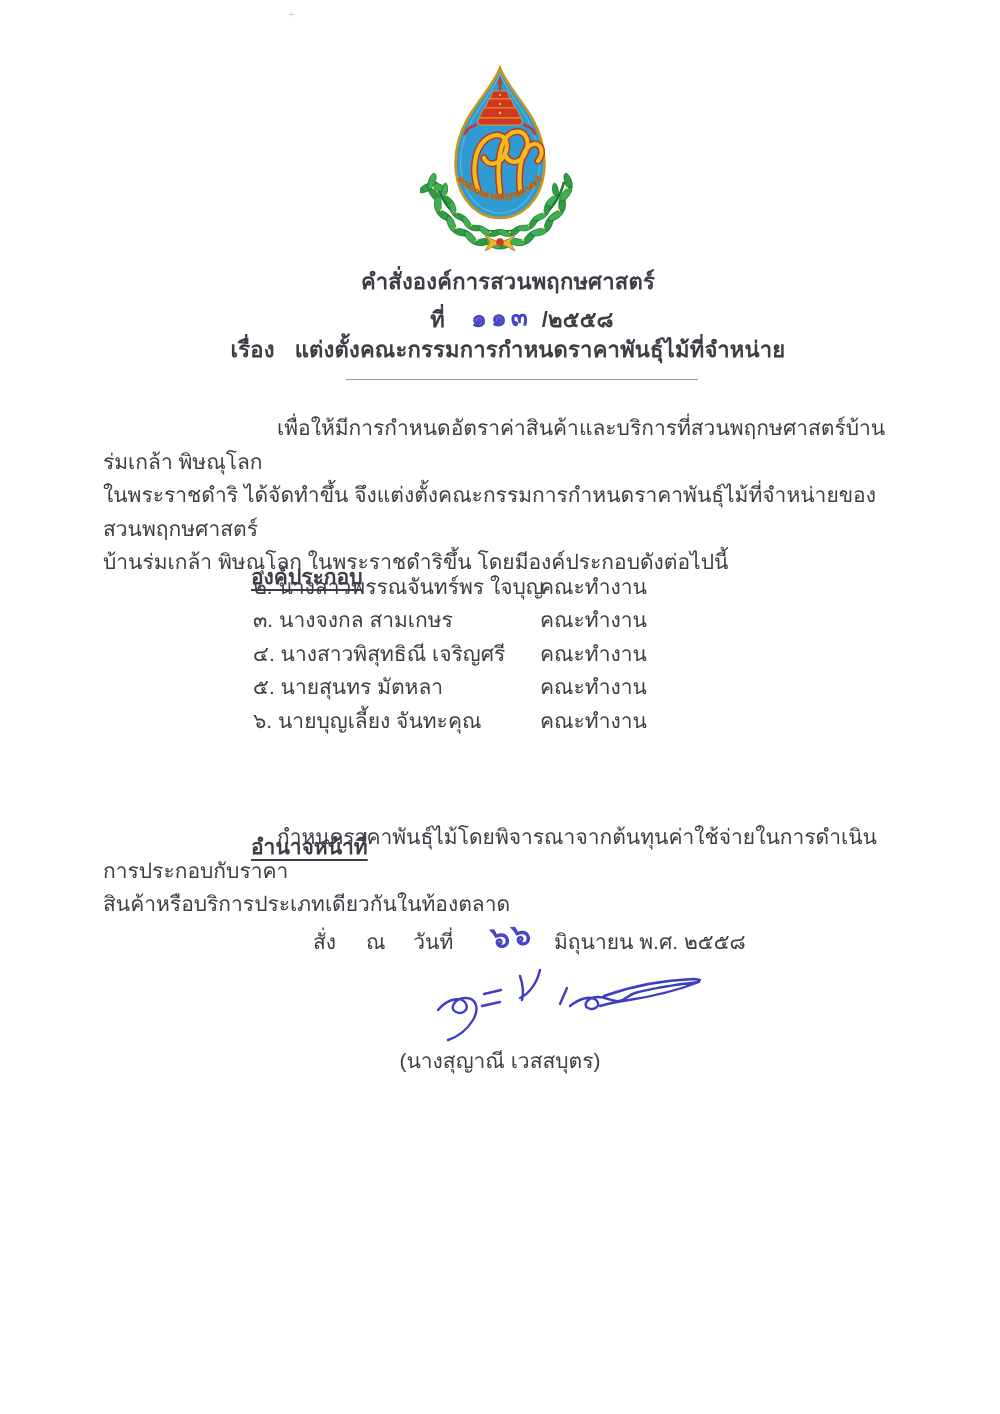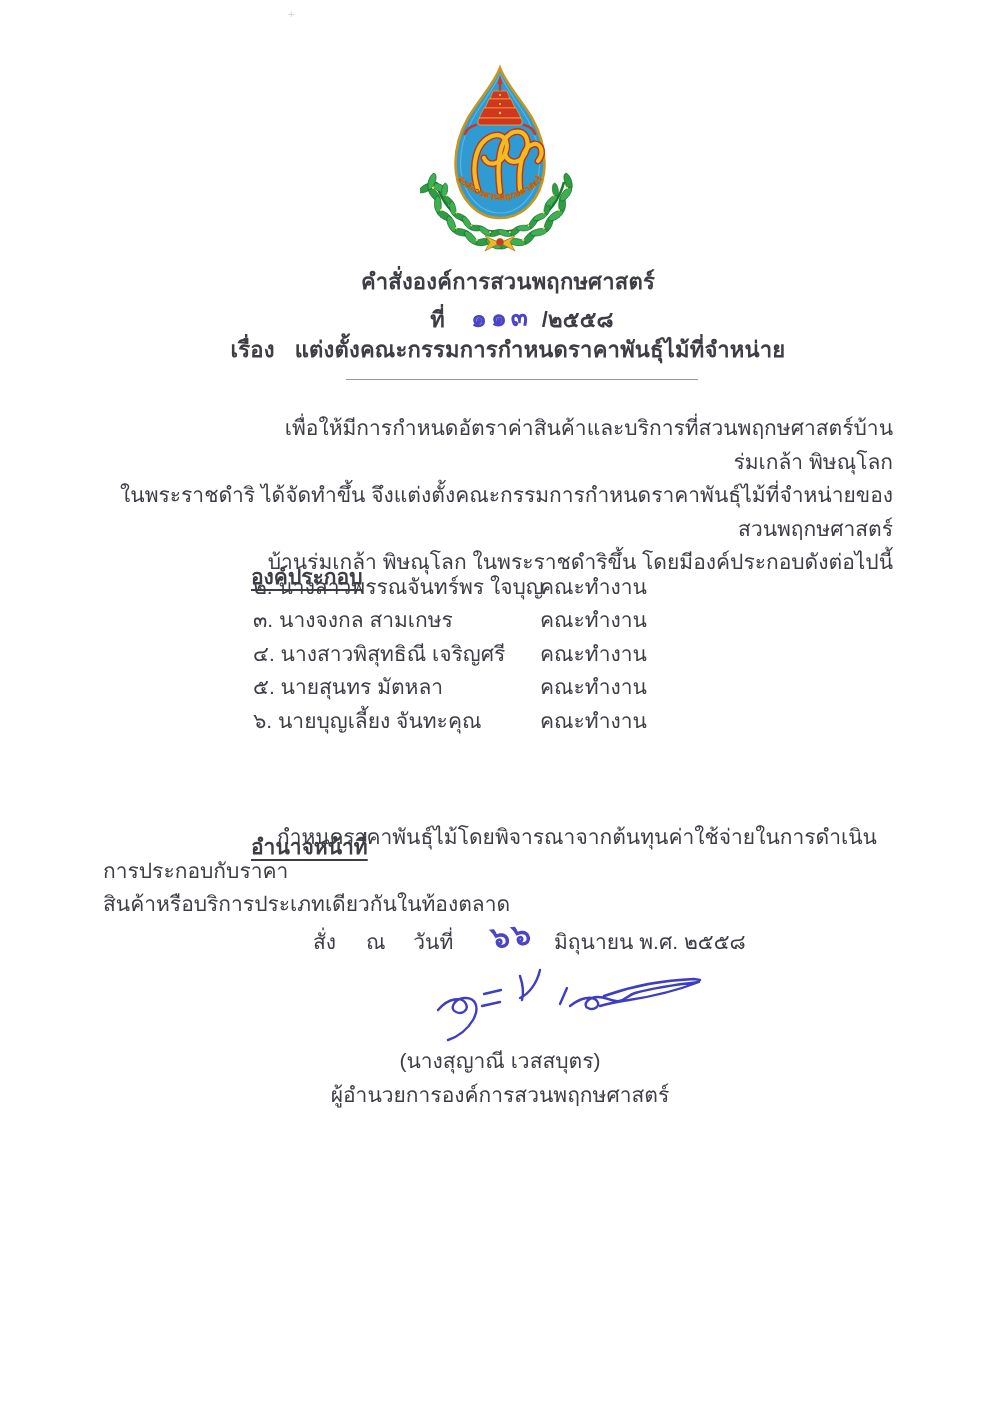--- a/index.html
+++ b/index.html
@@ -139,21 +139,21 @@
       <span>ที่</span><span style="display:inline-block;width:26px;"></span><span class="hand hand-no">๑๑๓</span><span style="display:inline-block;width:10px;"></span><span>/๒๕๕๘</span>
     </span>
   </div>
 
   <div class="abs center-line t-line" style="top:332px;">
     <span>เรื่อง</span><span style="display:inline-block;width:20px;"></span><span>แต่งตั้งคณะกรรมการกำหนดราคาพันธุ์ไม้ที่จำหน่าย</span>
   </div>
 
   <div class="abs divider" style="left:346px;top:379px;width:352px;"></div>
 
-  <div class="abs body-text" style="left:103px;top:411px;width:790px;text-align:right;">
+  <div class="abs body-text" style="left:103px;top:411px;width:790px;">
     <div style="text-indent:174px;">เพื่อให้มีการกำหนดอัตราค่าสินค้าและบริการที่สวนพฤกษศาสตร์บ้านร่มเกล้า พิษณุโลก</div>
     <div>ในพระราชดำริ ได้จัดทำขึ้น จึงแต่งตั้งคณะกรรมการกำหนดราคาพันธุ์ไม้ที่จำหน่ายของสวนพฤกษศาสตร์</div>
     <div>บ้านร่มเกล้า พิษณุโลก ในพระราชดำริขึ้น โดยมีองค์ประกอบดังต่อไปนี้</div>
   </div>
 
   <div class="abs heading-ul" style="left:251px;top:536px;">องค์ประกอบ</div>
 
   <div class="abs body-text" style="left:253px;top:570px;width:640px;">
     <div class="member-row">
       <span>๒. นางสาวพรรณจันทร์พร  ใจบุญ</span>
@@ -199,15 +199,14 @@
       <path d="M74,48 l18,-4"></path>
       <path d="M112,18 c3,9 4,17 2,24"></path>
       <path d="M132,12 c-3,13 -11,24 -20,28"></path>
       <path d="M152,46 l7,-16"></path>
       <path d="M162,48 c10,-8 22,-11 27,-5 c4,5 -3,10 -9,7 c-6,-3 0,-11 10,-11 c9,0 13,5 21,4 c7,-1 9,-6 16,-8 c22,-6 46,-9 64,-11 c-18,7 -44,14 -70,18 c-12,2 -22,4 -29,6"></path>
       <path d="M196,38 c28,-10 62,-16 90,-17 l6,1"></path>
     </svg>
   </div>
 
   <div class="abs center-line body-text" style="top:1044px;">(นางสุญาณี  เวสสบุตร)</div>
-  <div class="abs center-line body-text" style="top:1078px;">ผู้อำนวยการองค์การสวนพฤกษศาสตร์</div>
 
 </div>
 
 </body></html>

